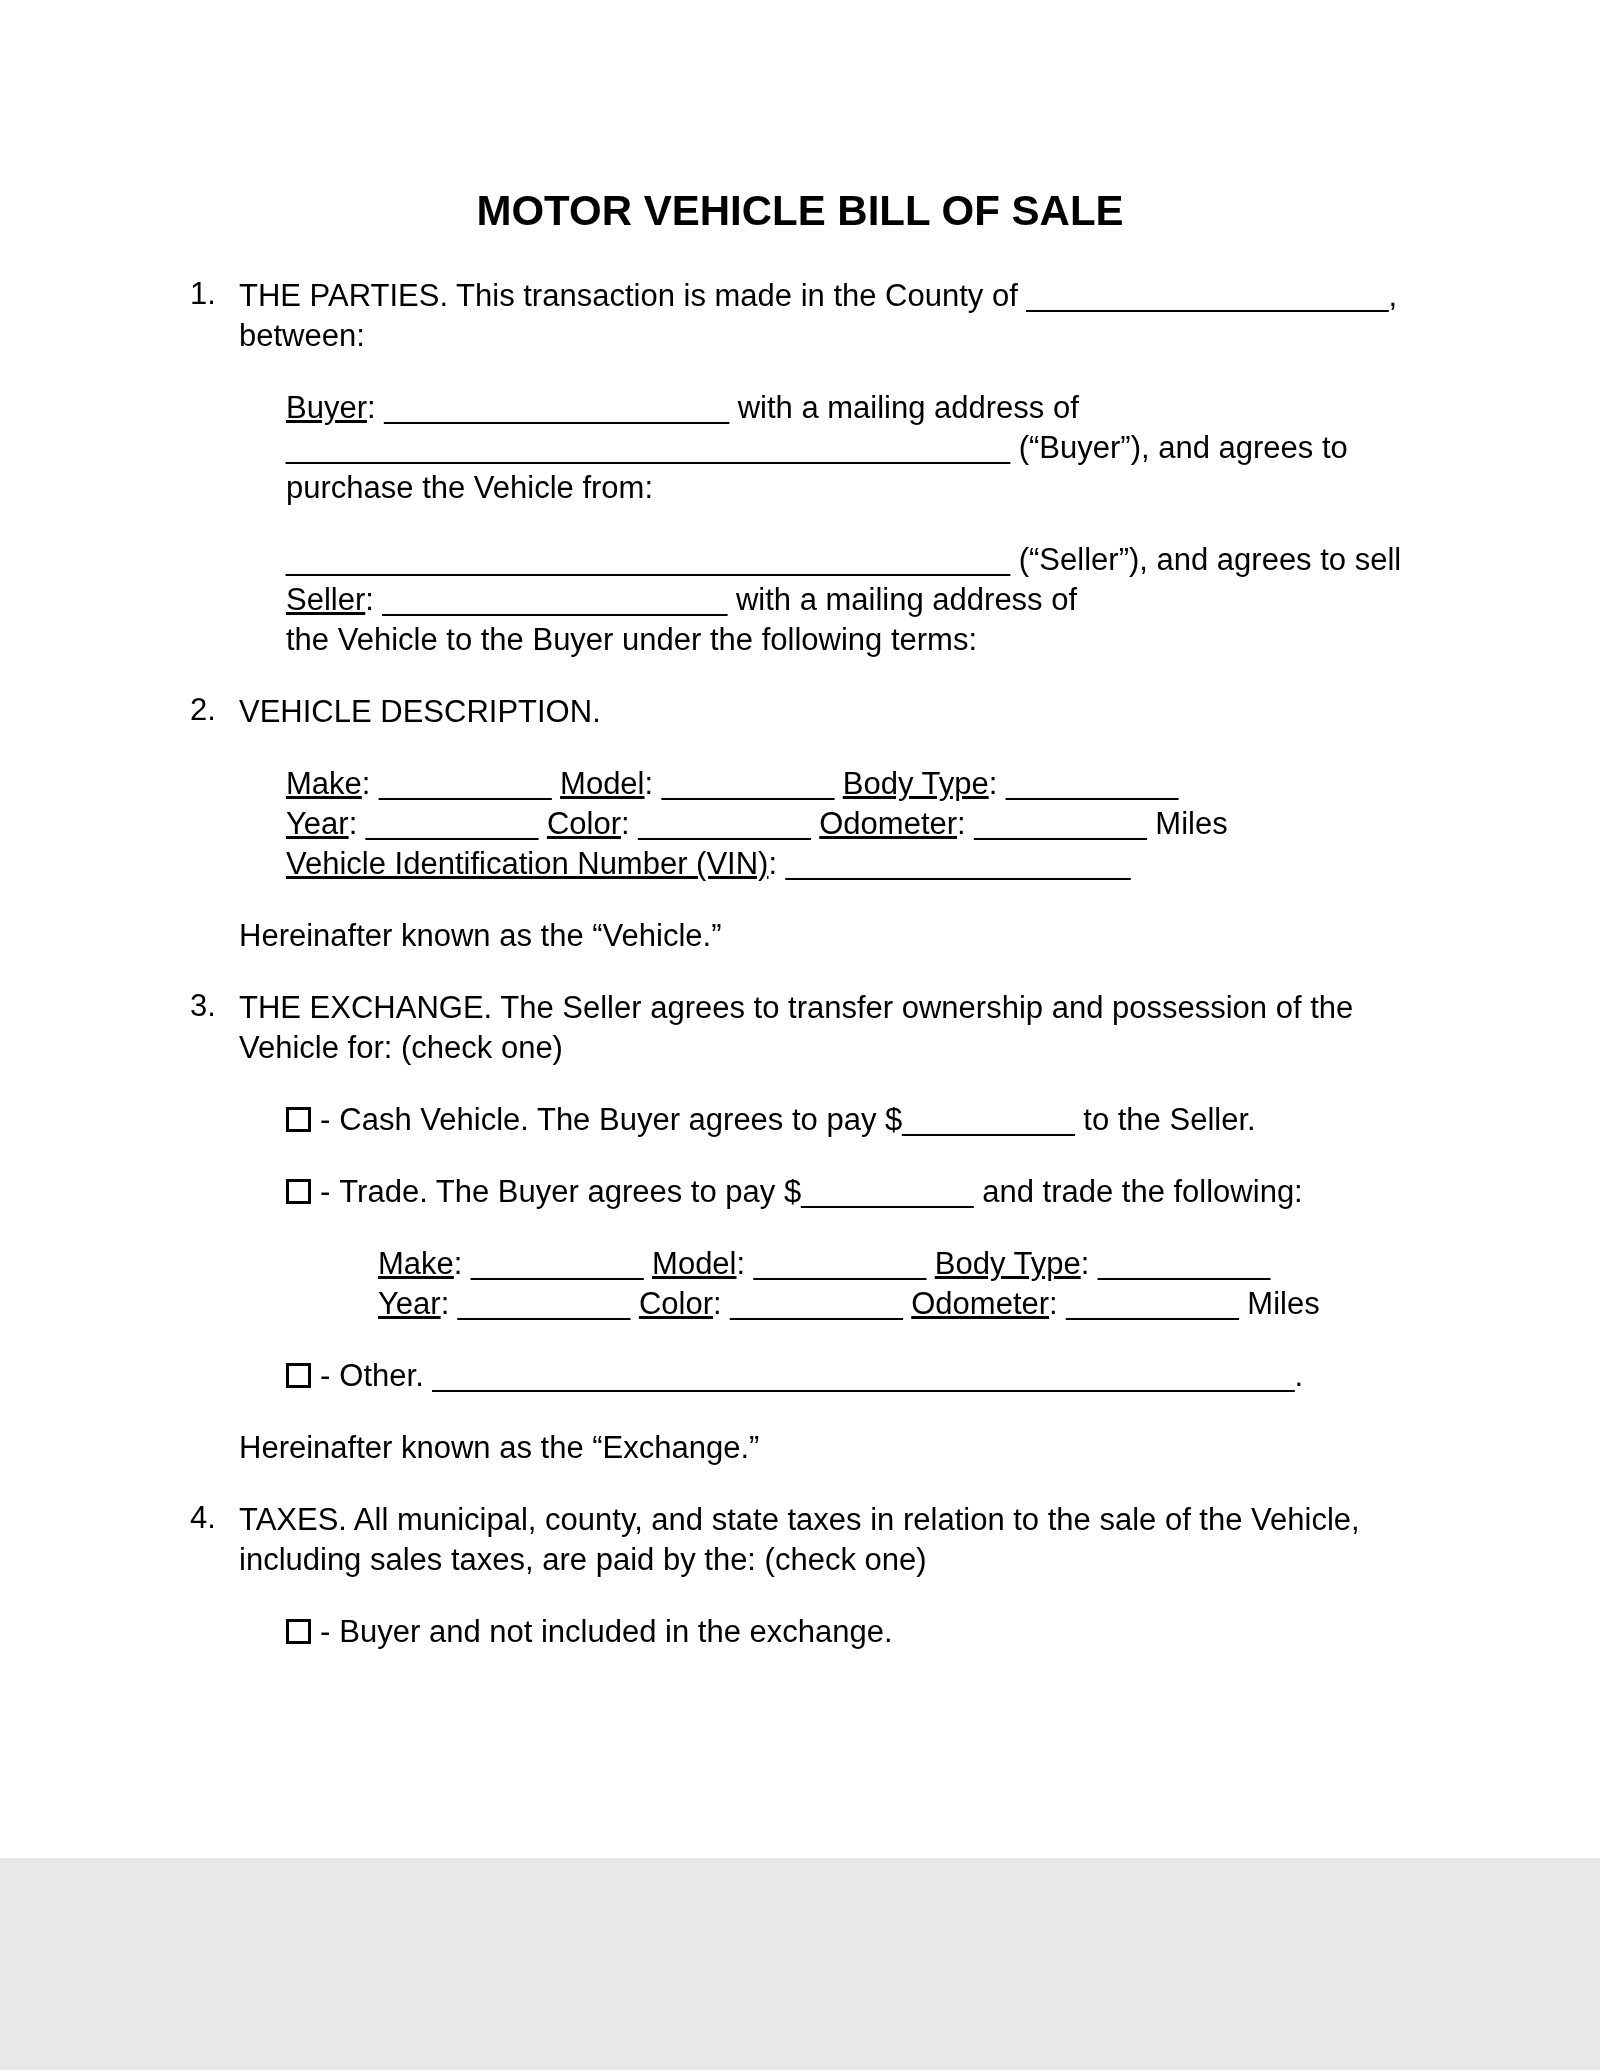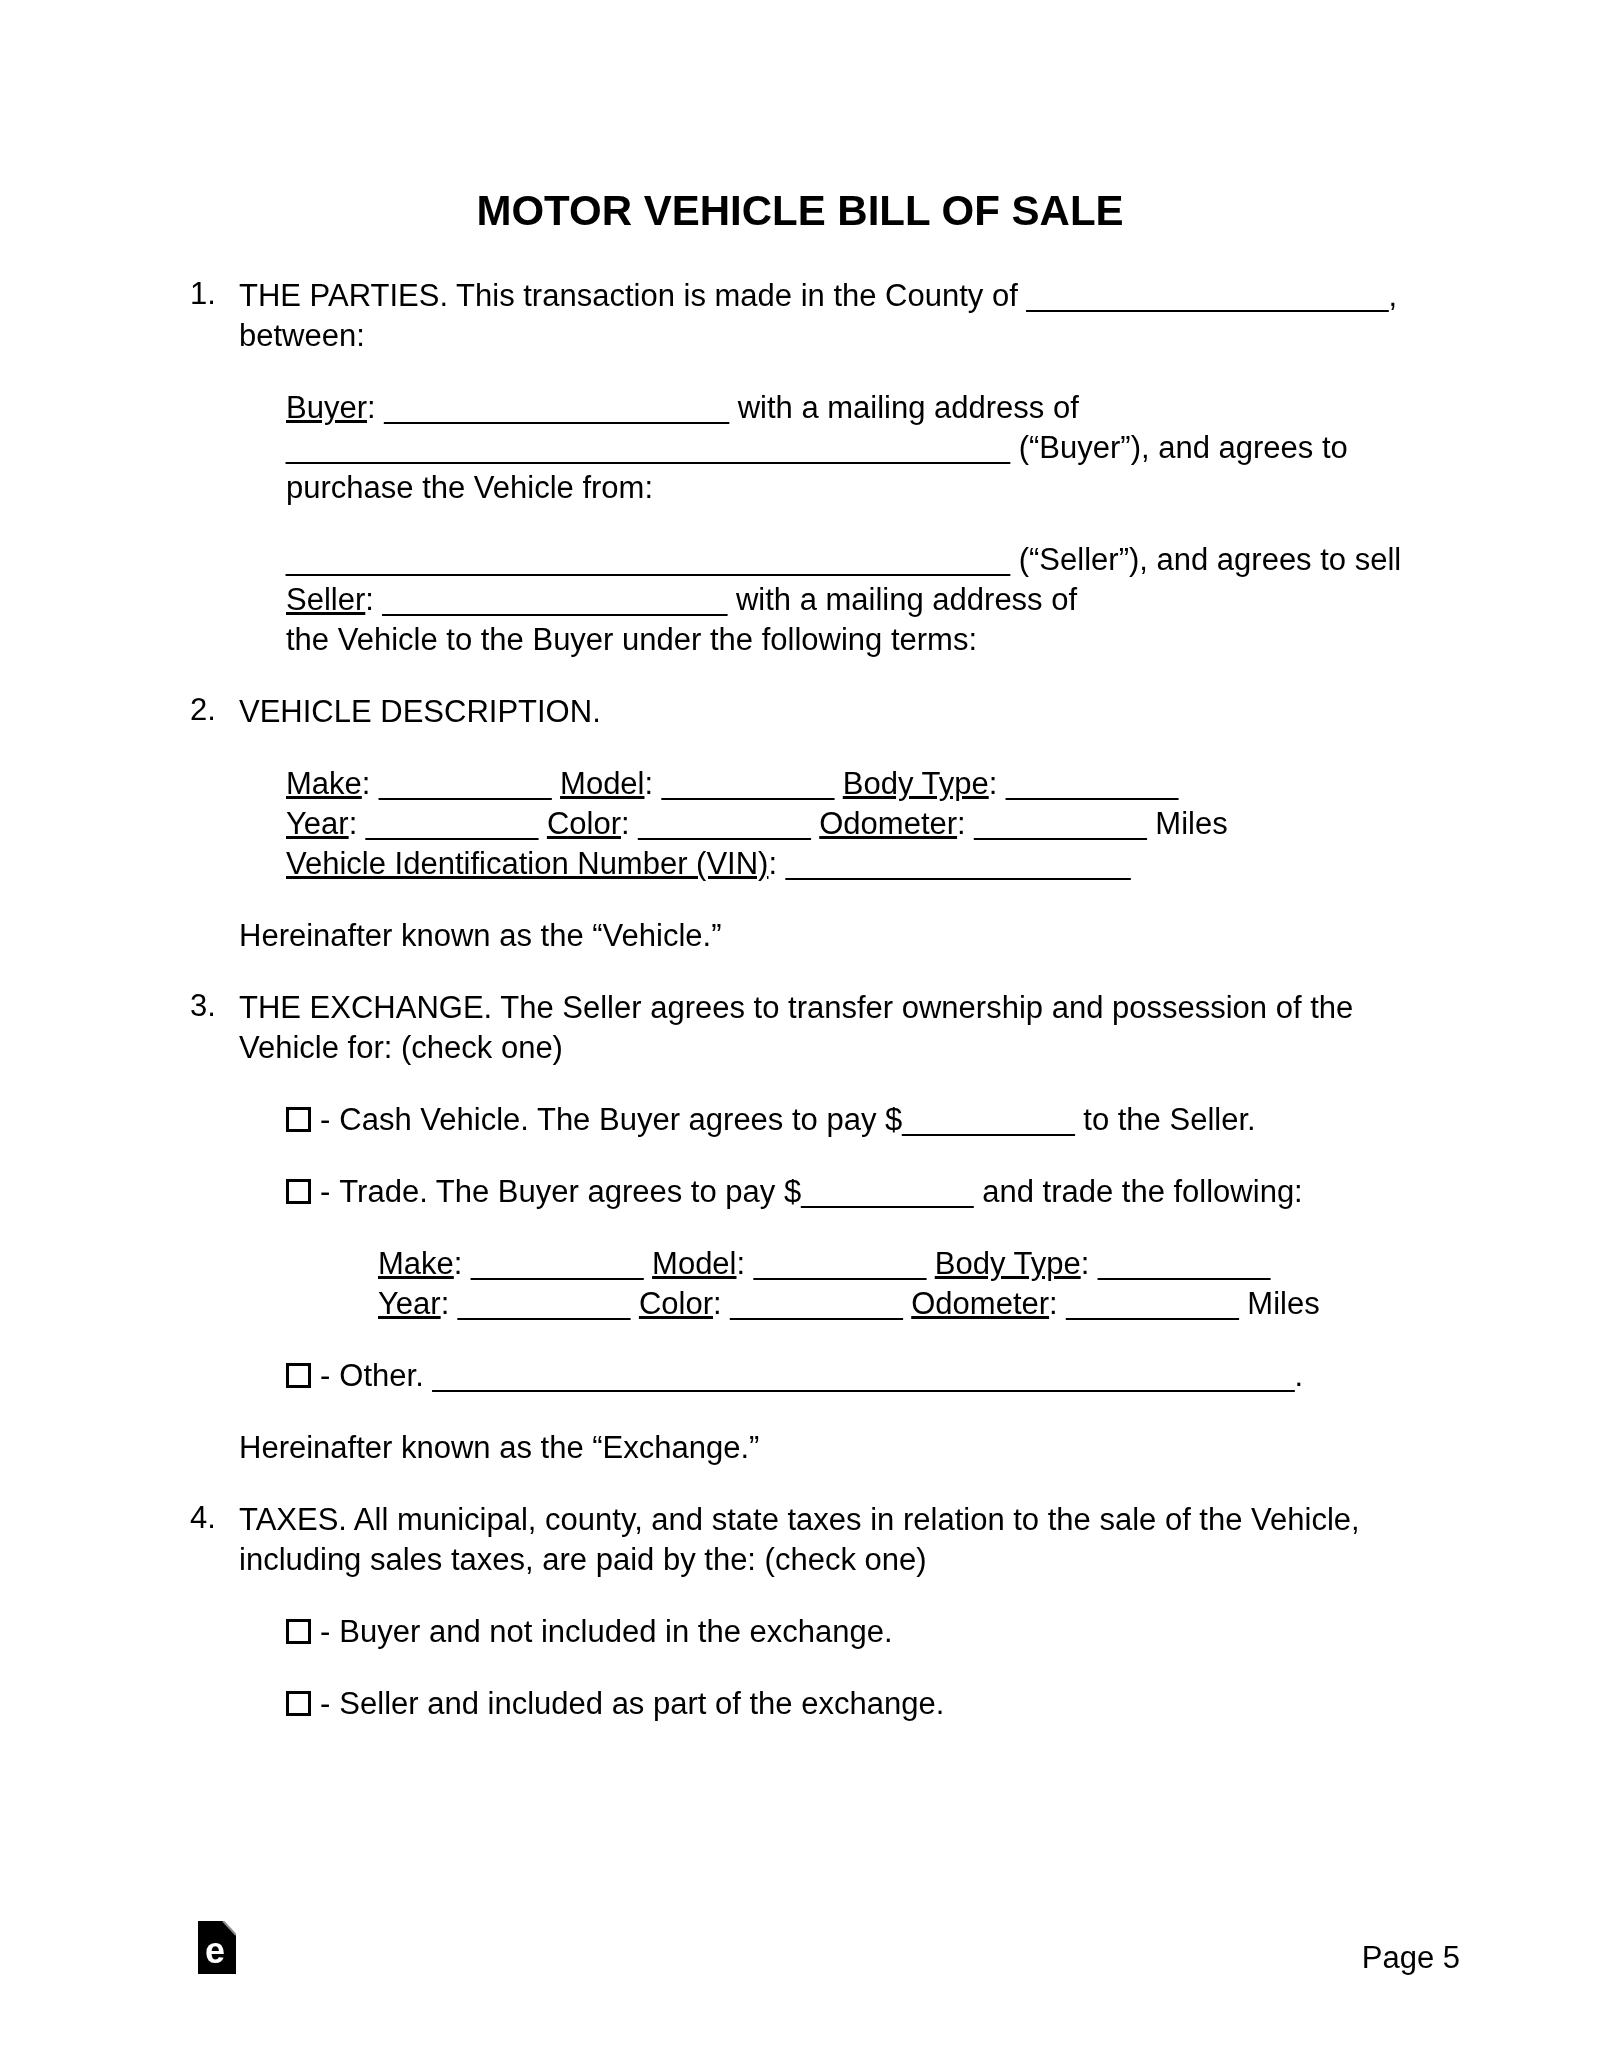--- a/index.html
+++ b/index.html
@@ -1,18 +1,18 @@
 <!DOCTYPE html>
 <html><head>
 <meta charset="utf-8">
 <style>
   html,body{margin:0;padding:0;background:#e8e8e8;}
   .page{
     position:relative;
-    width:1600px;height:2070px;
+    width:1600px;height:1858px;
     margin:0 auto;
     background:#ffffff;
     color:#000000;
     font-family:"Liberation Sans", sans-serif;
     font-size:31px;
     overflow:hidden;
   }
   .title{
     padding-top:188px;
     margin:0 0 42px 0;
@@ -110,23 +110,20 @@
   <div class="sec">
     <span class="num">4.</span>
     <div class="line"><b>TAXES</b><span>. All municipal, county, and state taxes in relation to the sale of the Vehicle,</span></div>
     <div class="line">including sales taxes, are paid by the: (check one)</div>
   </div>
 
   <div class="ind2">
     <div class="line"><span class="cb"></span><span class="dash">-</span><b>Buyer</b><span> and not included in the exchange.</span></div>
   </div>
 
-  <div class="ind2">
-    <div class="line"><span class="cb"></span><span class="dash">-</span><b>Seller</b><span> and included as part of the exchange.</span></div>
-  </div>
 
   <div class="logo">
     <svg width="38" height="53" viewBox="0 0 38 53" aria-hidden="true">
       <path d="M0 0 H25 L38 14 V53 H0 Z" fill="#000000"></path>
       <path d="M25 0 L38 14" stroke="#8a8a8a" stroke-width="2" fill="none"></path>
       <text x="7" y="42" font-family="Liberation Sans, sans-serif" font-size="36" font-weight="bold" fill="#ffffff">e</text>
     </svg>
   </div>
   <div class="page-num">Page 5</div>
 

